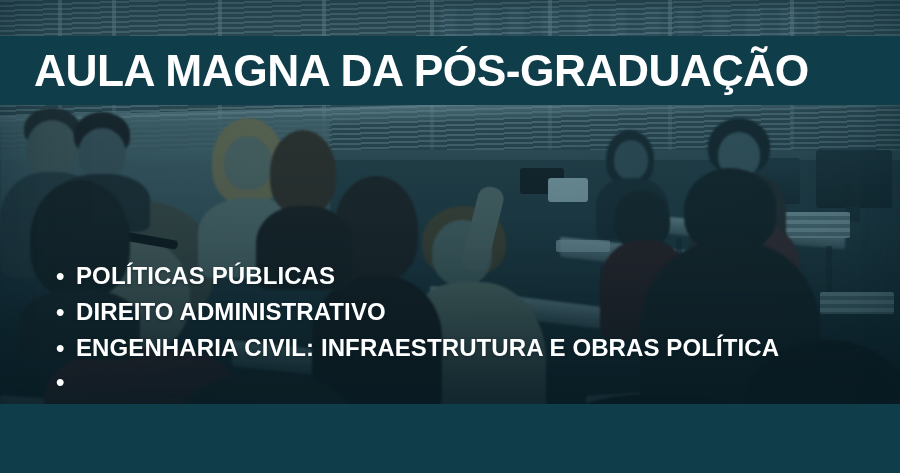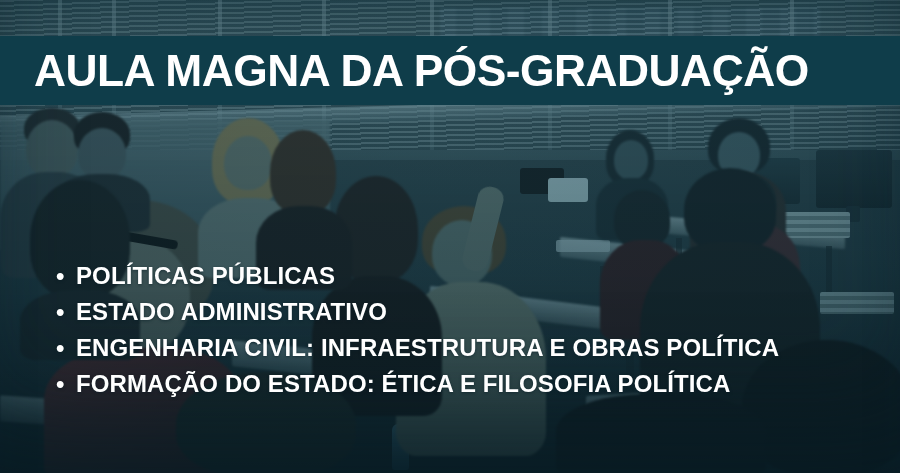--- a/index.html
+++ b/index.html
@@ -9,21 +9,21 @@
     width: 900px;
     height: 473px;
     overflow: hidden;
     background: #0f3d4a;
     font-family: "Liberation Sans", sans-serif;
   }
 
   .poster {
     position: relative;
     width: 900px;
-    height: 473px;
+    height: 404px;
     overflow: hidden;
     background: #3d5b63;
   }
 
   
   .photo {
     position: absolute;
     inset: 0;
     overflow: hidden;
     background: linear-gradient(180deg,
@@ -326,25 +326,24 @@
     <div class="title">AULA MAGNA DA PÓS-GRADUAÇÃO</div>
   </div>
 
   <ul class="bullets">
     <li class="bullet-item">
       <span class="bullet-dot">•</span>
       <span class="bullet-text">POLÍTICAS PÚBLICAS</span>
     </li>
     <li class="bullet-item">
       <span class="bullet-dot">•</span>
-      <span class="bullet-text">ESTADO ADMINISTRATIVO</span>
+      <span class="bullet-text">DIREITO ADMINISTRATIVO</span>
     </li>
     <li class="bullet-item">
       <span class="bullet-dot">•</span>
       <span class="bullet-text">ENGENHARIA CIVIL: INFRAESTRUTURA E OBRAS POLÍTICA</span>
     </li>
     <li class="bullet-item">
       <span class="bullet-dot">•</span>
-      <span class="bullet-text">FORMAÇÃO DO ESTADO: ÉTICA E FILOSOFIA POLÍTICA</span>
     </li>
   </ul>
 
 </div>
 
 </body></html>

